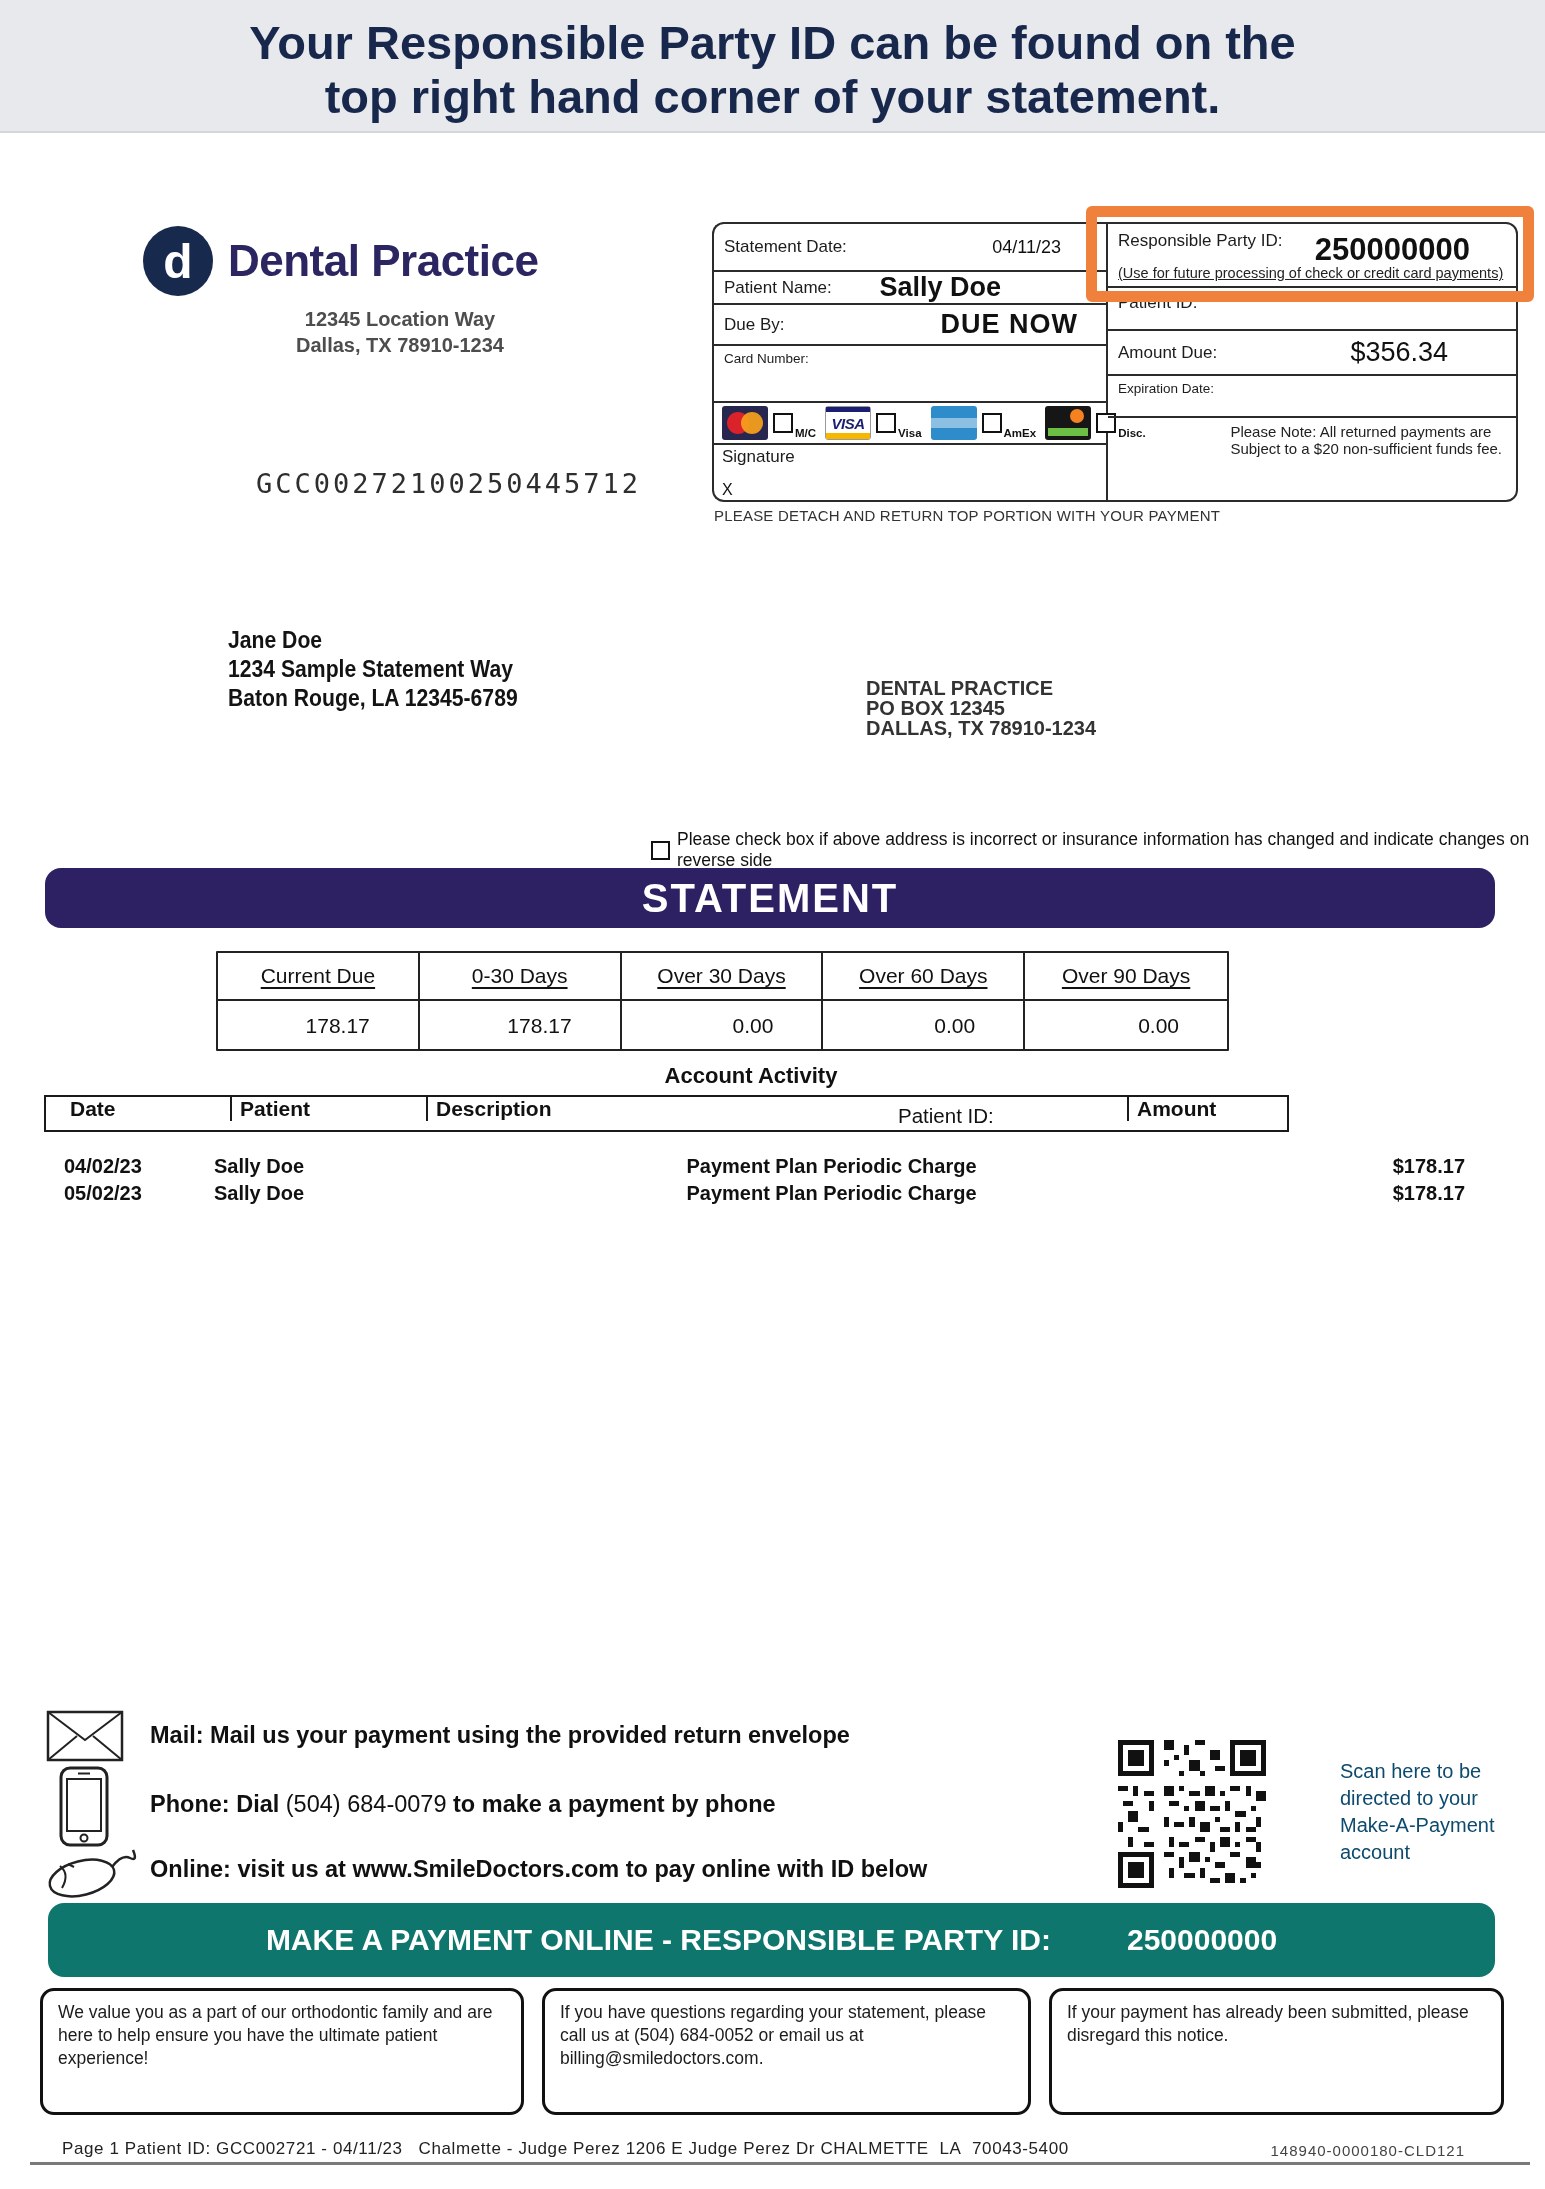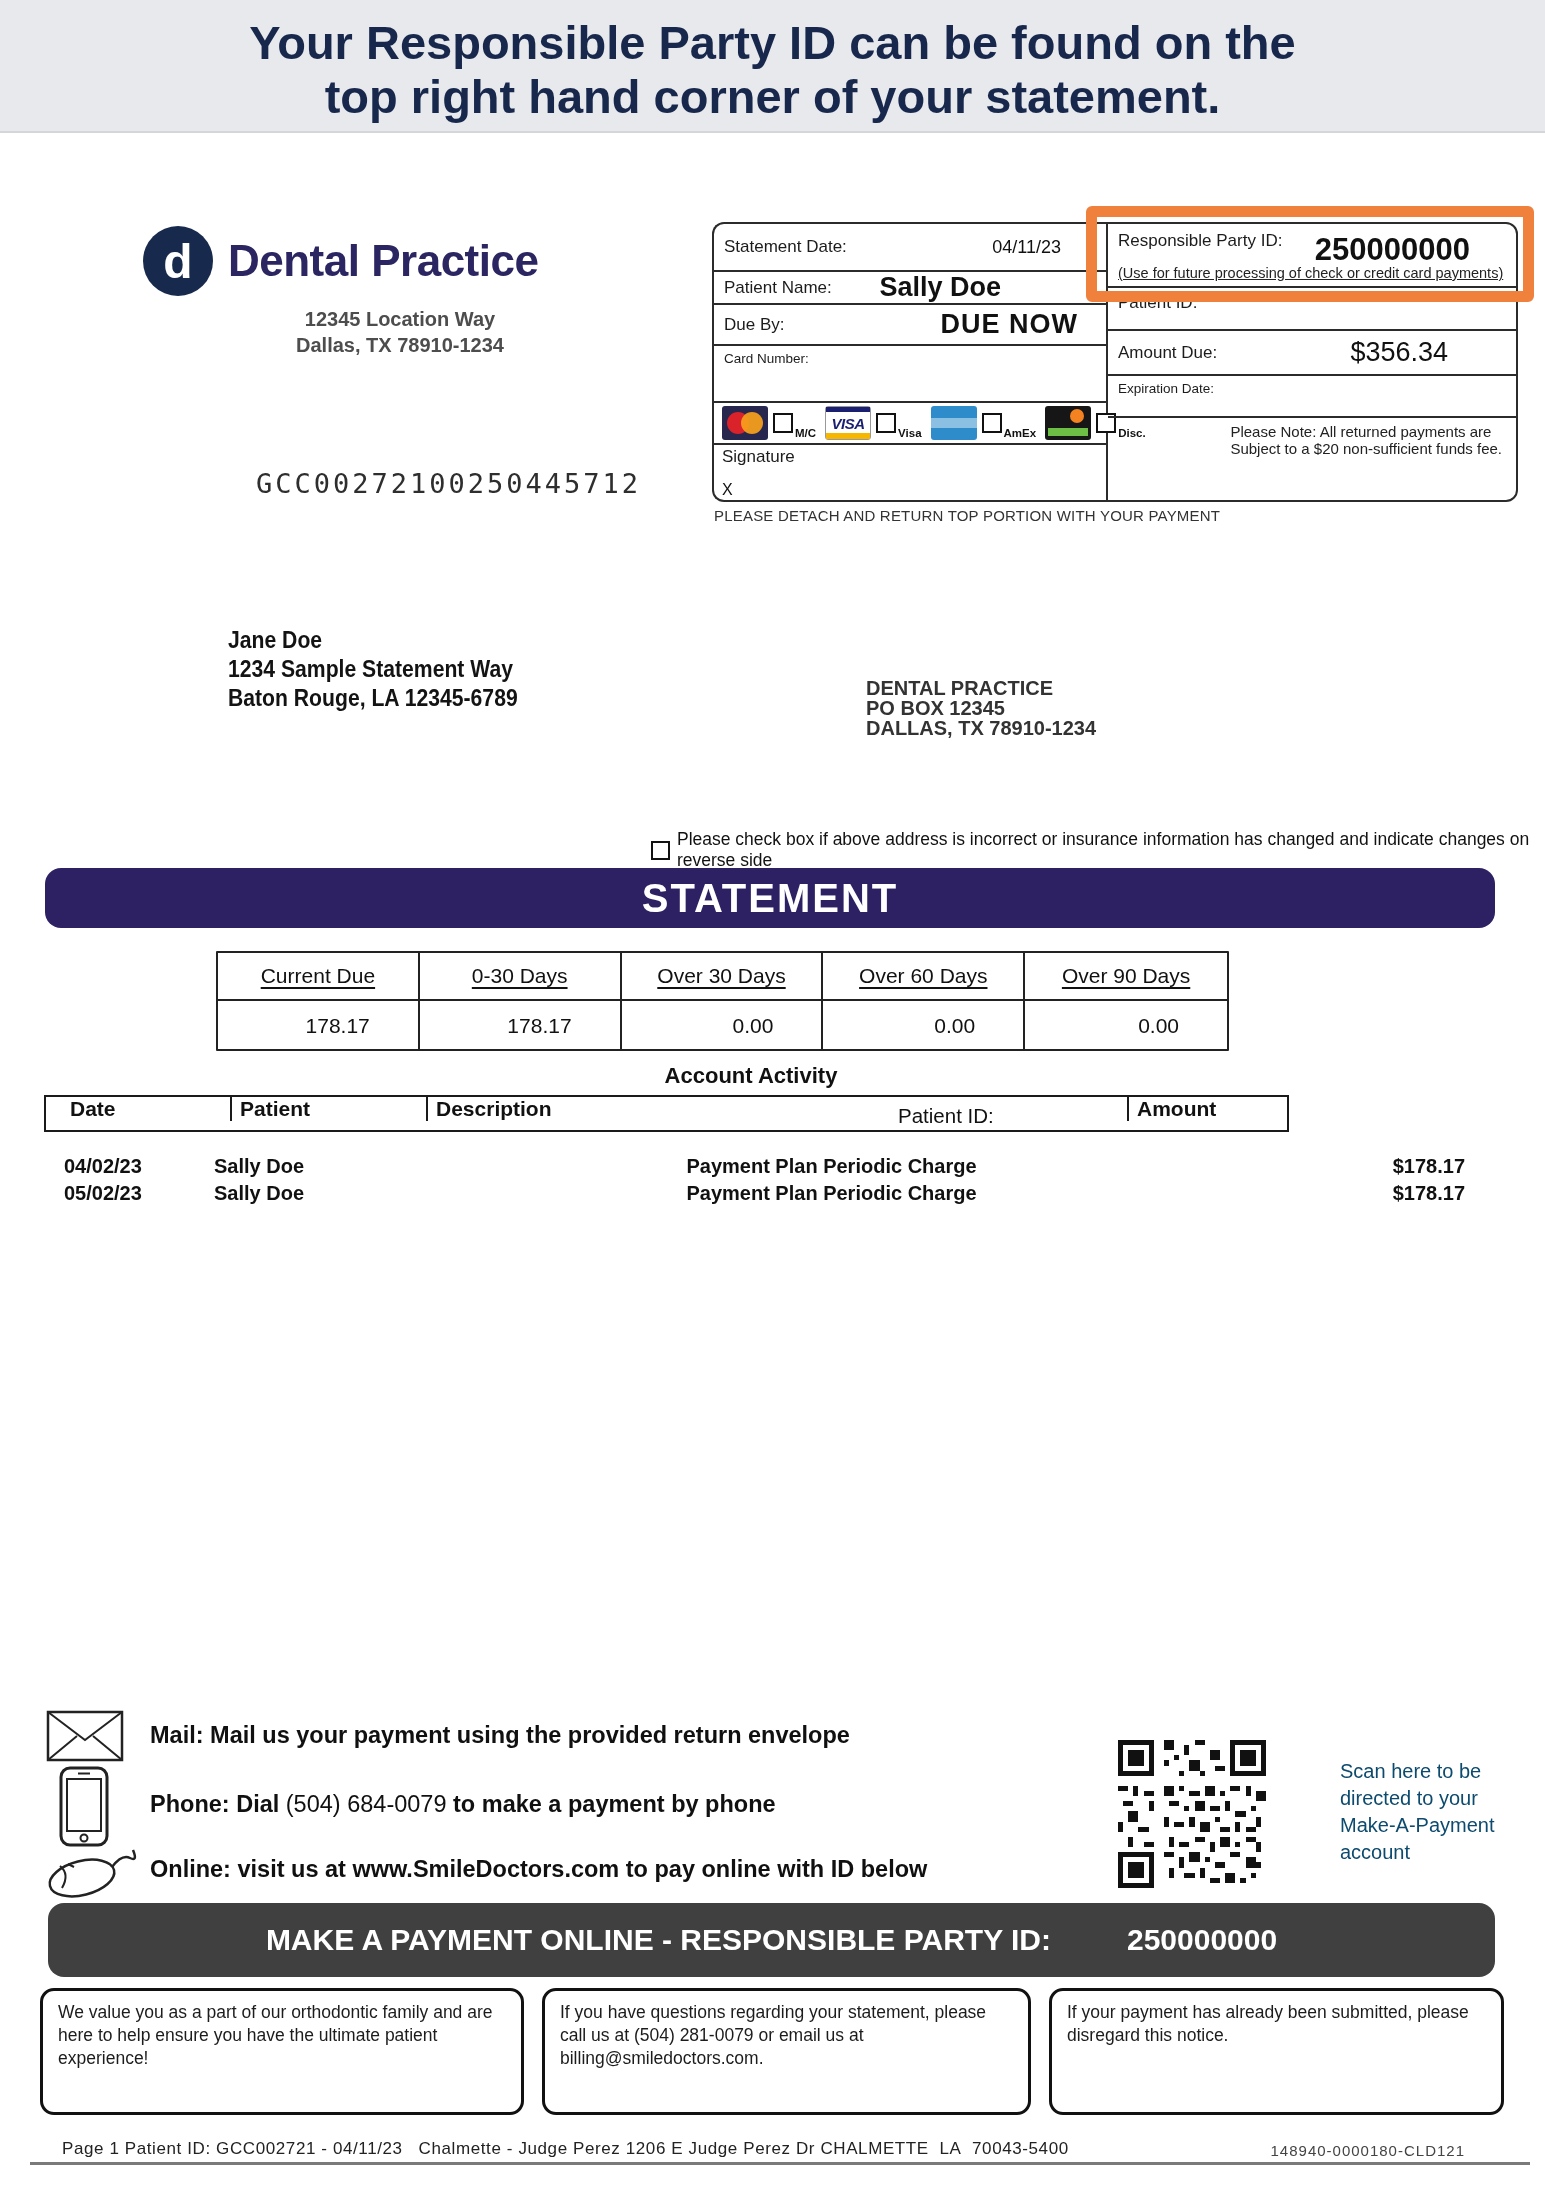--- a/index.html
+++ b/index.html
@@ -107,21 +107,21 @@
   .ar-amount{width:160px;text-align:right;padding-right:38px;box-sizing:border-box;}
 
   
   .pm-icon{position:absolute;}
   .pm-text{position:absolute;font-size:23.5px;font-weight:bold;color:#101010;}
   .pm-num{font-weight:normal;}
   .qr{position:absolute;left:1118px;top:1740px;width:148px;height:148px;}
   .qr-cap{position:absolute;left:1340px;top:1758px;width:195px;font-size:20px;line-height:27px;color:#0c4a6e;}
 
   
-  .paybar{position:absolute;left:48px;top:1903px;width:1447px;height:74px;background:#404040;border-radius:16px;
+  .paybar{position:absolute;left:48px;top:1903px;width:1447px;height:74px;background:#0f766e;border-radius:16px;
     display:flex;align-items:center;justify-content:center;gap:76px;color:#fff;font-weight:bold;font-size:30px;}
 
   
   .nbox{position:absolute;top:1988px;height:127px;border:3px solid #111;border-radius:14px;
     box-sizing:border-box;padding:10px 15px;font-size:17.5px;line-height:23px;color:#1c1c1c;background:#fff;}
   .nb1{left:40px;width:484px;}
   .nb2{left:542px;width:489px;}
   .nb3{left:1049px;width:455px;}
 
   
@@ -331,20 +331,20 @@
     </g>
   </svg>
   <div class="qr-cap">Scan here to be directed to your Make-A-Payment account</div>
 
   <div class="paybar">
     <span>MAKE A PAYMENT ONLINE - RESPONSIBLE PARTY ID:</span>
     <span>250000000</span>
   </div>
 
   <div class="nbox nb1">We value you as a part of our orthodontic family and are here to help ensure you have the ultimate patient experience!</div>
-  <div class="nbox nb2">If you have questions regarding your statement, please call us at (504) 281-0079 or email us at billing@smiledoctors.com.</div>
+  <div class="nbox nb2">If you have questions regarding your statement, please call us at (504) 684-0052 or email us at billing@smiledoctors.com.</div>
   <div class="nbox nb3">If your payment has already been submitted, please disregard this notice.</div>
 
   <div class="footer-left">Page 1 Patient ID: GCC002721 - 04/11/23 &nbsp; Chalmette - Judge Perez 1206 E Judge Perez Dr CHALMETTE&nbsp; LA&nbsp; 70043-5400</div>
   <div class="footer-right">148940-0000180-CLD121</div>
   <div class="footer-rule"></div>
 
 </div>
 
 </body></html>

